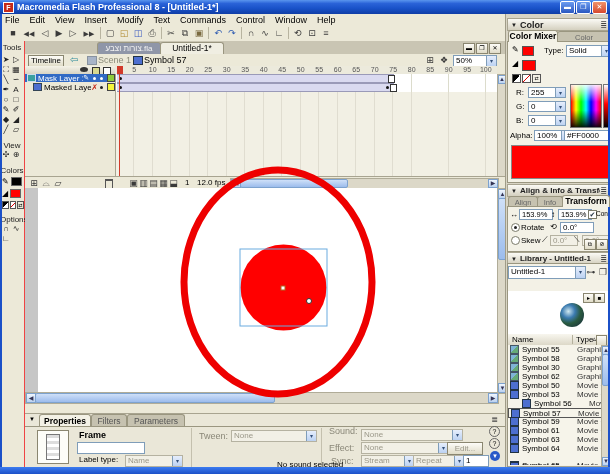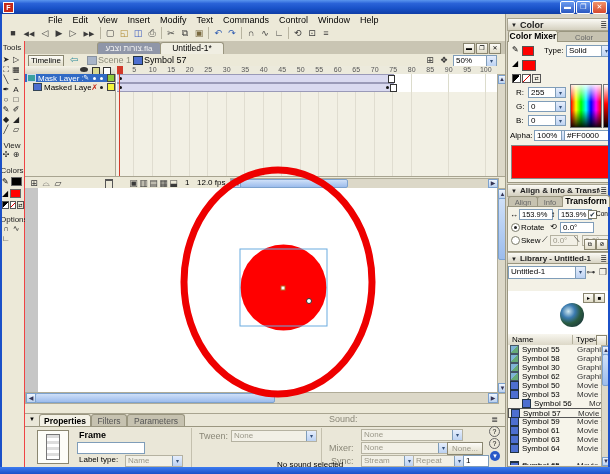--- a/index.html
+++ b/index.html
@@ -9,21 +9,21 @@
   .abs{position:absolute;}
   .tt{white-space:nowrap;overflow:hidden;}
   
   .titlebar{left:0;top:0;width:610px;height:14px;
     background:linear-gradient(180deg,#5a96ee 0%,#2a63d8 25%,#1952c8 60%,#0f3da6 100%);
     color:#fff;font-weight:bold;font-size:9px;display:flex;align-items:center;}
   .winbtn{width:13px;height:11px;border:1px solid #fff;border-radius:2px;
     background:linear-gradient(180deg,#6b9cf0,#2a58c0);color:#fff;font-size:7px;
     line-height:9px;text-align:center;margin-left:1px;}
   .winbtn.close{background:linear-gradient(180deg,#f0926a,#d6492f);}
-  .menubar{left:0;top:14px;width:505px;height:11px;display:flex;align-items:center;background:#ece9d8;padding-left:43px;}
+  .menubar{left:0;top:14px;width:505px;height:11px;display:flex;align-items:center;background:#ece9d8;}
   .menubar span{padding:0 5px;font-size:9px;}
   .toolbarbar{left:0;top:25px;width:505px;height:16px;background:#ece9d8;
     border-bottom:1px solid #c8c4b0;display:flex;align-items:center;}
   .tbi{width:14px;height:13px;text-align:center;line-height:13px;font-size:9px;color:#3a3a3a;}
   .tbsep{width:1px;height:12px;background:#b8b4a0;margin:0 2px;}
   
   .fld{background:#fff;border:1px solid #7f9db9;font-size:8px;line-height:10px;padding:0 2px;}
   .fld.dis{background:#f2f0e6;color:#9a9788;border-color:#b5b2a1;}
   .dd{position:absolute;right:0;top:0;bottom:0;width:9px;
     background:linear-gradient(180deg,#e6eefc,#bcd2f2);border-left:1px solid #7f9db9;
@@ -61,20 +61,21 @@
   .toolbtn{width:10px;height:10px;font-size:8px;line-height:10px;text-align:center;color:#222;}
   .seclabel{font-size:8px;color:#222;width:24px;text-align:center;}
 </style>
 </head>
 <body>
 
 <div class="screen">
 
   <div class="abs titlebar">
     <div class="abs" style="left:3px;top:2px;width:9px;height:9px;background:#c62a1a;border:1px solid #fff;color:#fff;font-size:7px;line-height:9px;text-align:center;">F</div>
+    <span class="tt" style="margin-left:17px;">Macromedia Flash Professional 8 - [Untitled-1*]</span>
     <div style="position:absolute;right:3px;top:1px;display:flex;">
       <div class="winbtn">▬</div>
       <div class="winbtn">❐</div>
       <div class="winbtn close">✕</div>
     </div>
   </div>
 
   <div class="abs menubar">
     <span>File</span>
     <span>Edit</span>
@@ -323,31 +324,31 @@
     </div>
 
     <div class="abs" style="left:166px;top:14px;width:1px;height:40px;background:#c4c0ae;"></div>
     <span style="position:absolute;left:174px;top:17px;color:#8a8778;">Tween:</span>
     <div class="fld dis" style="position:absolute;left:206px;top:16px;width:80px;height:10px;">
       <span>None</span>
       <span class="dd">▾</span>
     </div>
 
     <div class="abs" style="left:296px;top:14px;width:1px;height:40px;background:#c4c0ae;"></div>
-    <span style="position:absolute;left:304px;top:0;color:#8a8778;">Sound:</span>
+    <span style="position:absolute;left:304px;top:12px;color:#8a8778;">Sound:</span>
     <div class="fld dis" style="position:absolute;left:336px;top:15px;width:96px;height:10px;">
       <span>None</span>
       <span class="dd">▾</span>
     </div>
-    <span style="position:absolute;left:304px;top:29px;color:#8a8778;">Mixer:</span>
+    <span style="position:absolute;left:304px;top:29px;color:#8a8778;">Effect:</span>
     <div class="fld dis" style="position:absolute;left:336px;top:28px;width:82px;height:10px;">
       <span>None</span>
       <span class="dd">▾</span>
     </div>
-    <div class="btn3d" style="position:absolute;left:422px;top:28px;width:34px;height:11px;line-height:11px;color:#9a9788;">None...</div>
+    <div class="btn3d" style="position:absolute;left:422px;top:28px;width:34px;height:11px;line-height:11px;color:#9a9788;">Edit...</div>
     <span style="position:absolute;left:306px;top:42px;color:#8a8778;">Sync:</span>
     <div class="fld dis" style="position:absolute;left:336px;top:41px;width:48px;height:10px;">
       <span>Stream</span>
       <span class="dd">▾</span>
     </div>
     <div class="fld dis" style="position:absolute;left:388px;top:41px;width:46px;height:10px;">
       <span>Repeat</span>
       <span class="dd">▾</span>
     </div>
     <div class="fld" style="position:absolute;left:438px;top:41px;width:20px;height:10px;">1</div>

